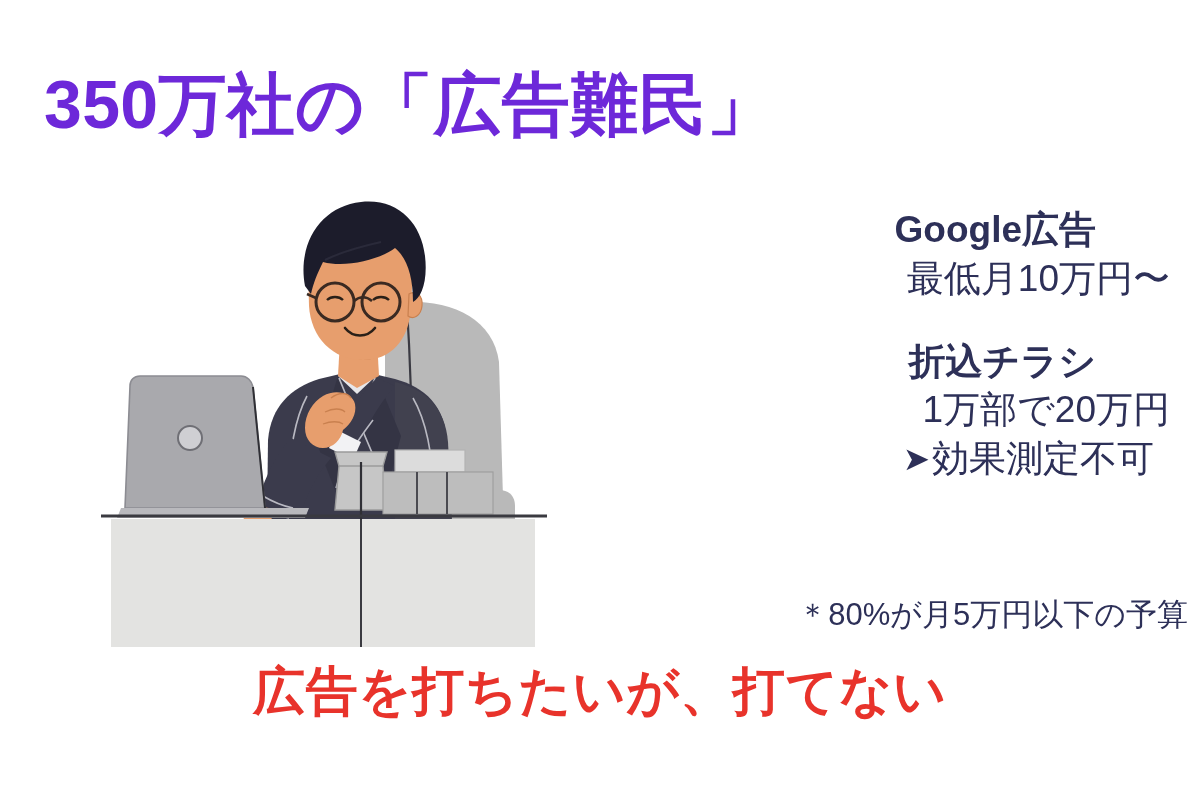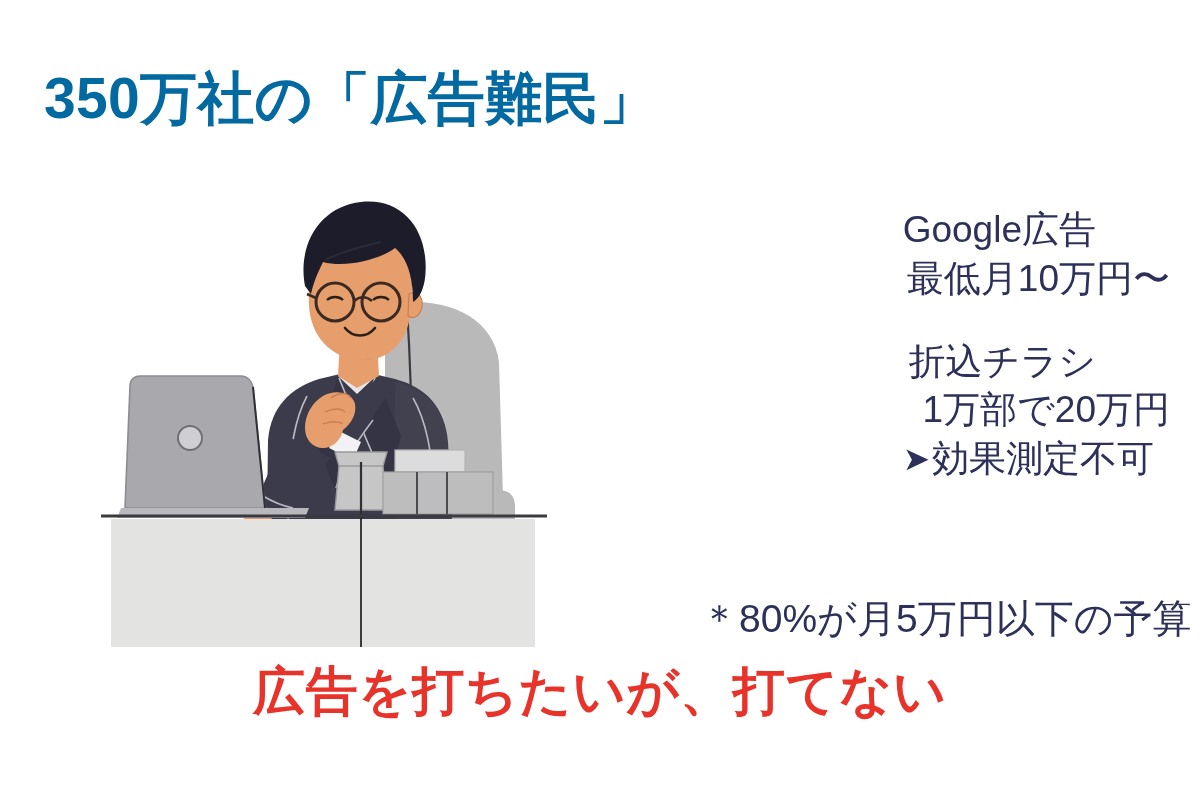--- a/index.html
+++ b/index.html
@@ -18,60 +18,60 @@
     background: #ffffff;
     overflow: hidden;
   }
 
   
   .headline {
     position: absolute;
     left: 44px;
     top: 70px;
     width: 1000px;
-    font-size: 57px;
+    font-size: 68px;
     line-height: 1.0;
     font-weight: 700;
     letter-spacing: 0.005em;
-    color: #0369a1;
+    color: #6d28d9;
     white-space: nowrap;
   }
 
   
   .facts {
     position: absolute;
     left: 700px;
     top: 206px;
     width: 480px;
     color: #2d3058;
   }
   .fact-block { margin-bottom: 34px; }
   .fact-line {
     text-align: right;
     font-size: 37px;
     line-height: 1.32;
     white-space: nowrap;
     font-weight: 400;
   }
-  .fact-line.l1 { padding-right: 84px; }
+  .fact-line.l1 { padding-right: 84px; font-weight: bold; }
   .fact-line.l2 { padding-right: 10px; text-align: right; }
   .fact-line.l3 { padding-right: 26px; }
   .arrow-glyph {
     display: inline-block;
     font-size: 0.88em;
     transform: translateY(-0.04em);
     margin-right: 2px;
   }
   .footnote {
     position: absolute;
     left: 700px;
     top: 596px;
     width: 488px;
     text-align: right;
-    font-size: 39px;
+    font-size: 31px;
     line-height: 1.2;
     color: #2d3058;
     white-space: nowrap;
   }
 
   
   .tagline {
     position: absolute;
     left: 0;
     top: 662px;

